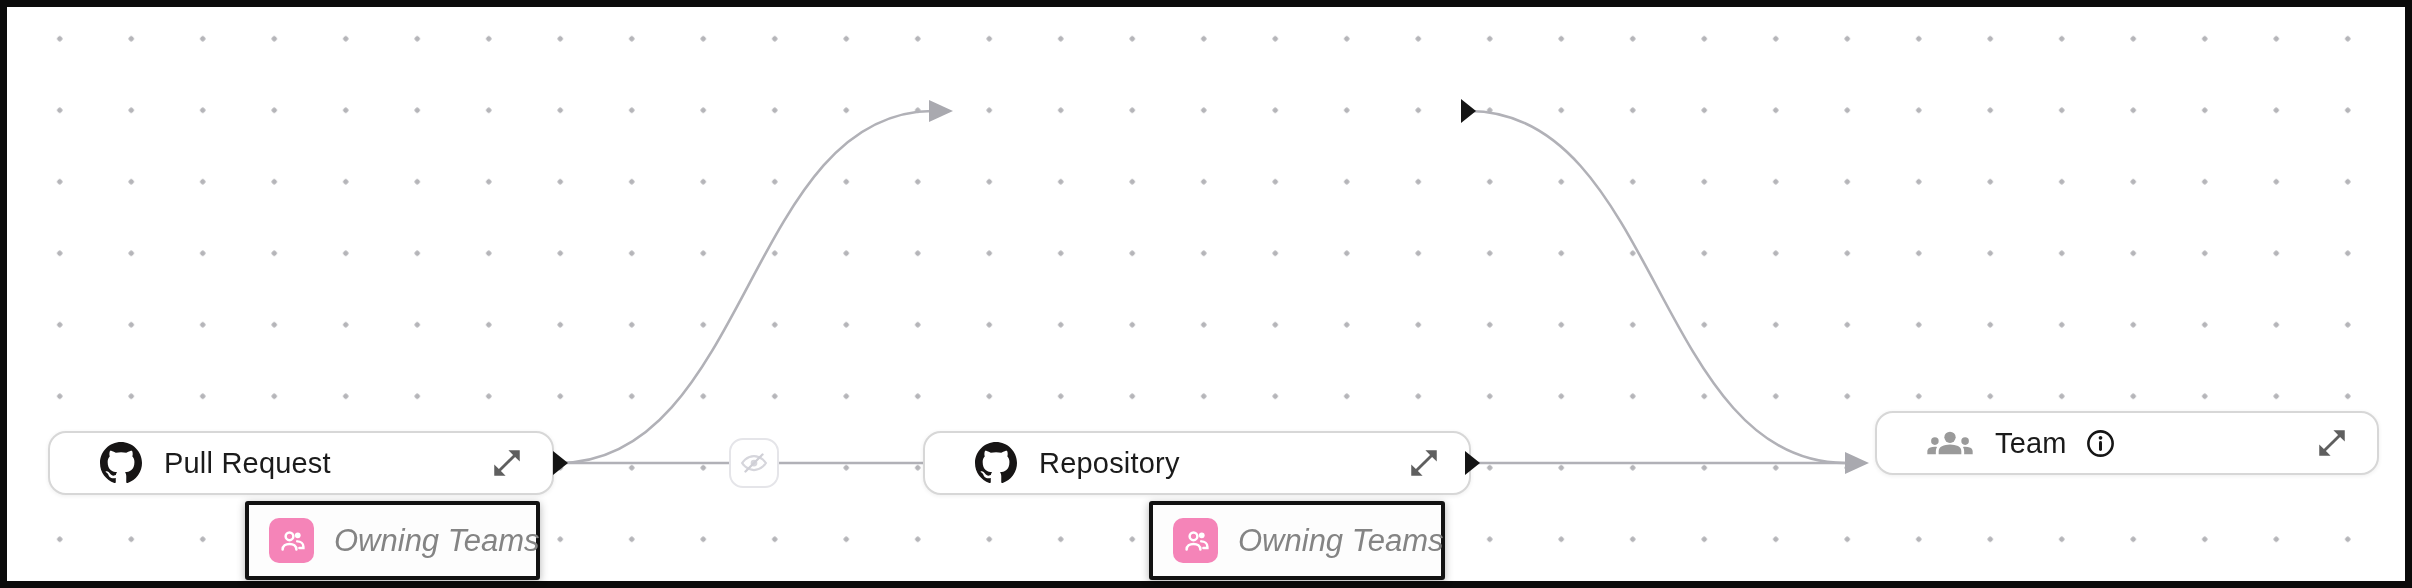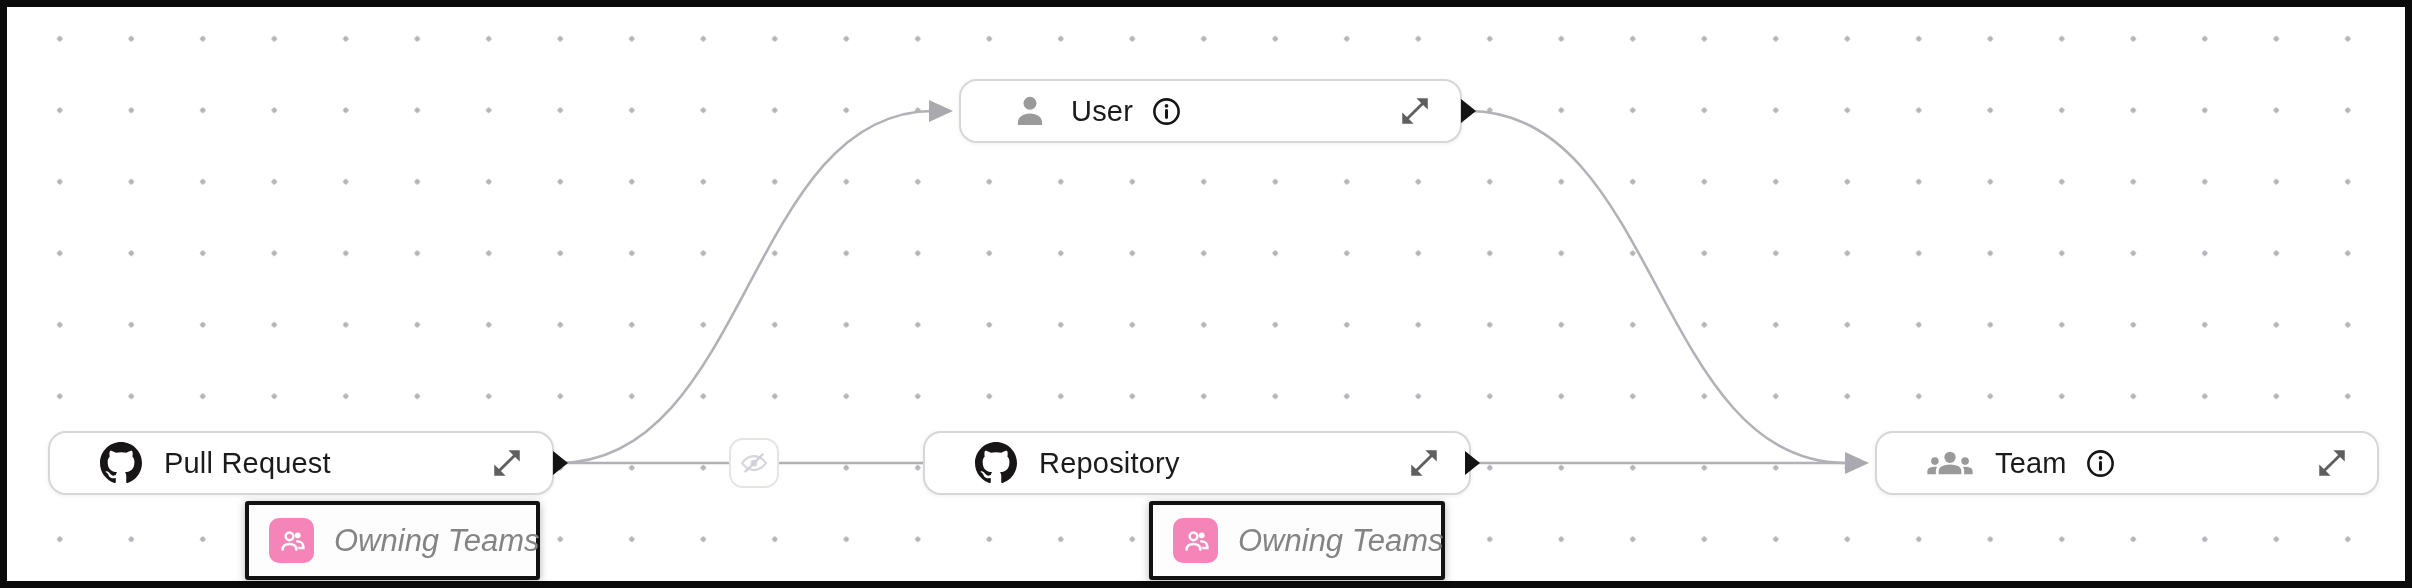--- a/index.html
+++ b/index.html
@@ -12,21 +12,21 @@
   }
   .edges{position:absolute;left:0;top:0;width:2412px;height:588px;pointer-events:none;}
   .node{
     position:absolute;box-sizing:border-box;height:64px;background:#ffffff;
     border:2px solid #d7d7d7;border-radius:18px;display:flex;align-items:center;
     padding:0 28px 0 50px;box-shadow:0 1px 4px rgba(0,0,0,0.07);
   }
   #node-pr{left:41px;top:424px;width:506px;}
   #node-user{left:952px;top:72px;width:503px;}
   #node-repo{left:916px;top:424px;width:548px;}
-  #node-team{left:1868px;top:424px;width:504px;}
+  #node-team{left:1868px;top:404px;width:504px;}
   .node .label{font-size:29px;font-weight:500;color:#1b1b1b;margin-left:22px;letter-spacing:.2px;white-space:nowrap;}
   .node .info{margin-left:18px;display:flex;align-items:center;}
   .node .spacer{flex:1;}
   .node .expand{display:flex;align-items:center;}
   .handle{
     position:absolute;width:0;height:0;
     border-top:12px solid transparent;border-bottom:12px solid transparent;
     border-left:15px solid #141414;
   }
   #handle-pr{left:546px;top:444px;}
@@ -73,42 +73,20 @@
     </span>
     <span class="label">Pull Request</span>
     <span class="spacer"></span>
     <span class="expand">
       <svg width="34" height="34" viewBox="0 0 24 24">
           <path fill="#5f5f5f" d="M21 11V3h-8l3.29 3.29-10 10L3 13v8h8l-3.29-3.29 10-10L21 11z"></path>
         </svg>
     </span>
   </div>
 
-  <div class="node" id="node-user">
-    <span style="display:flex;">
-      <svg width="38" height="38" viewBox="0 0 24 24">
-          <circle cx="12" cy="7.1" r="4.1" fill="#9a9a9a"></circle>
-          <path fill="#9a9a9a" d="M12 13.6c-4.4 0-7.6 2.2-7.6 5.6v1.6h15.2v-1.6c0-3.4-3.2-5.6-7.6-5.6z"></path>
-        </svg>
-    </span>
-    <span class="label">User</span>
-    <span class="info">
-      <svg width="31" height="31" viewBox="0 0 24 24">
-          <circle cx="12" cy="12" r="9.4" fill="none" stroke="#161616" stroke-width="2"></circle>
-          <line x1="12" y1="11.2" x2="12" y2="16.6" stroke="#161616" stroke-width="2.3" stroke-linecap="round"></line>
-          <circle cx="12" cy="7.6" r="1.45" fill="#161616"></circle>
-        </svg>
-    </span>
-    <span class="spacer"></span>
-    <span class="expand">
-      <svg width="34" height="34" viewBox="0 0 24 24">
-          <path fill="#5f5f5f" d="M21 11V3h-8l3.29 3.29-10 10L3 13v8h8l-3.29-3.29 10-10L21 11z"></path>
-        </svg>
-    </span>
-  </div>
 
   <div class="node" id="node-repo">
     <span style="display:flex;">
       <svg width="42" height="42" viewBox="0 0 16 16">
           <path fill="#171515" d="M8 0C3.58 0 0 3.58 0 8c0 3.54 2.29 6.53 5.47 7.59.4.07.55-.17.55-.38 0-.19-.01-.82-.01-1.49-2.01.37-2.53-.49-2.69-.94-.09-.23-.48-.94-.82-1.13-.28-.15-.68-.52-.01-.53.63-.01 1.08.58 1.23.82.72 1.21 1.87.87 2.33.66.07-.52.28-.87.51-1.07-1.78-.2-3.64-.89-3.64-3.95 0-.87.31-1.59.82-2.15-.08-.2-.36-1.02.08-2.12 0 0 .67-.21 2.2.82.64-.18 1.32-.27 2-.27s1.36.09 2 .27c1.53-1.04 2.2-.82 2.2-.82.44 1.1.16 1.92.08 2.12.51.56.82 1.27.82 2.15 0 3.07-1.87 3.75-3.65 3.95.29.25.54.73.54 1.48 0 1.07-.01 1.93-.01 2.2 0 .21.15.46.55.38A8.01 8.01 0 0 0 16 8c0-4.42-3.58-8-8-8z"></path>
         </svg>
     </span>
     <span class="label">Repository</span>
     <span class="spacer"></span>
     <span class="expand">

